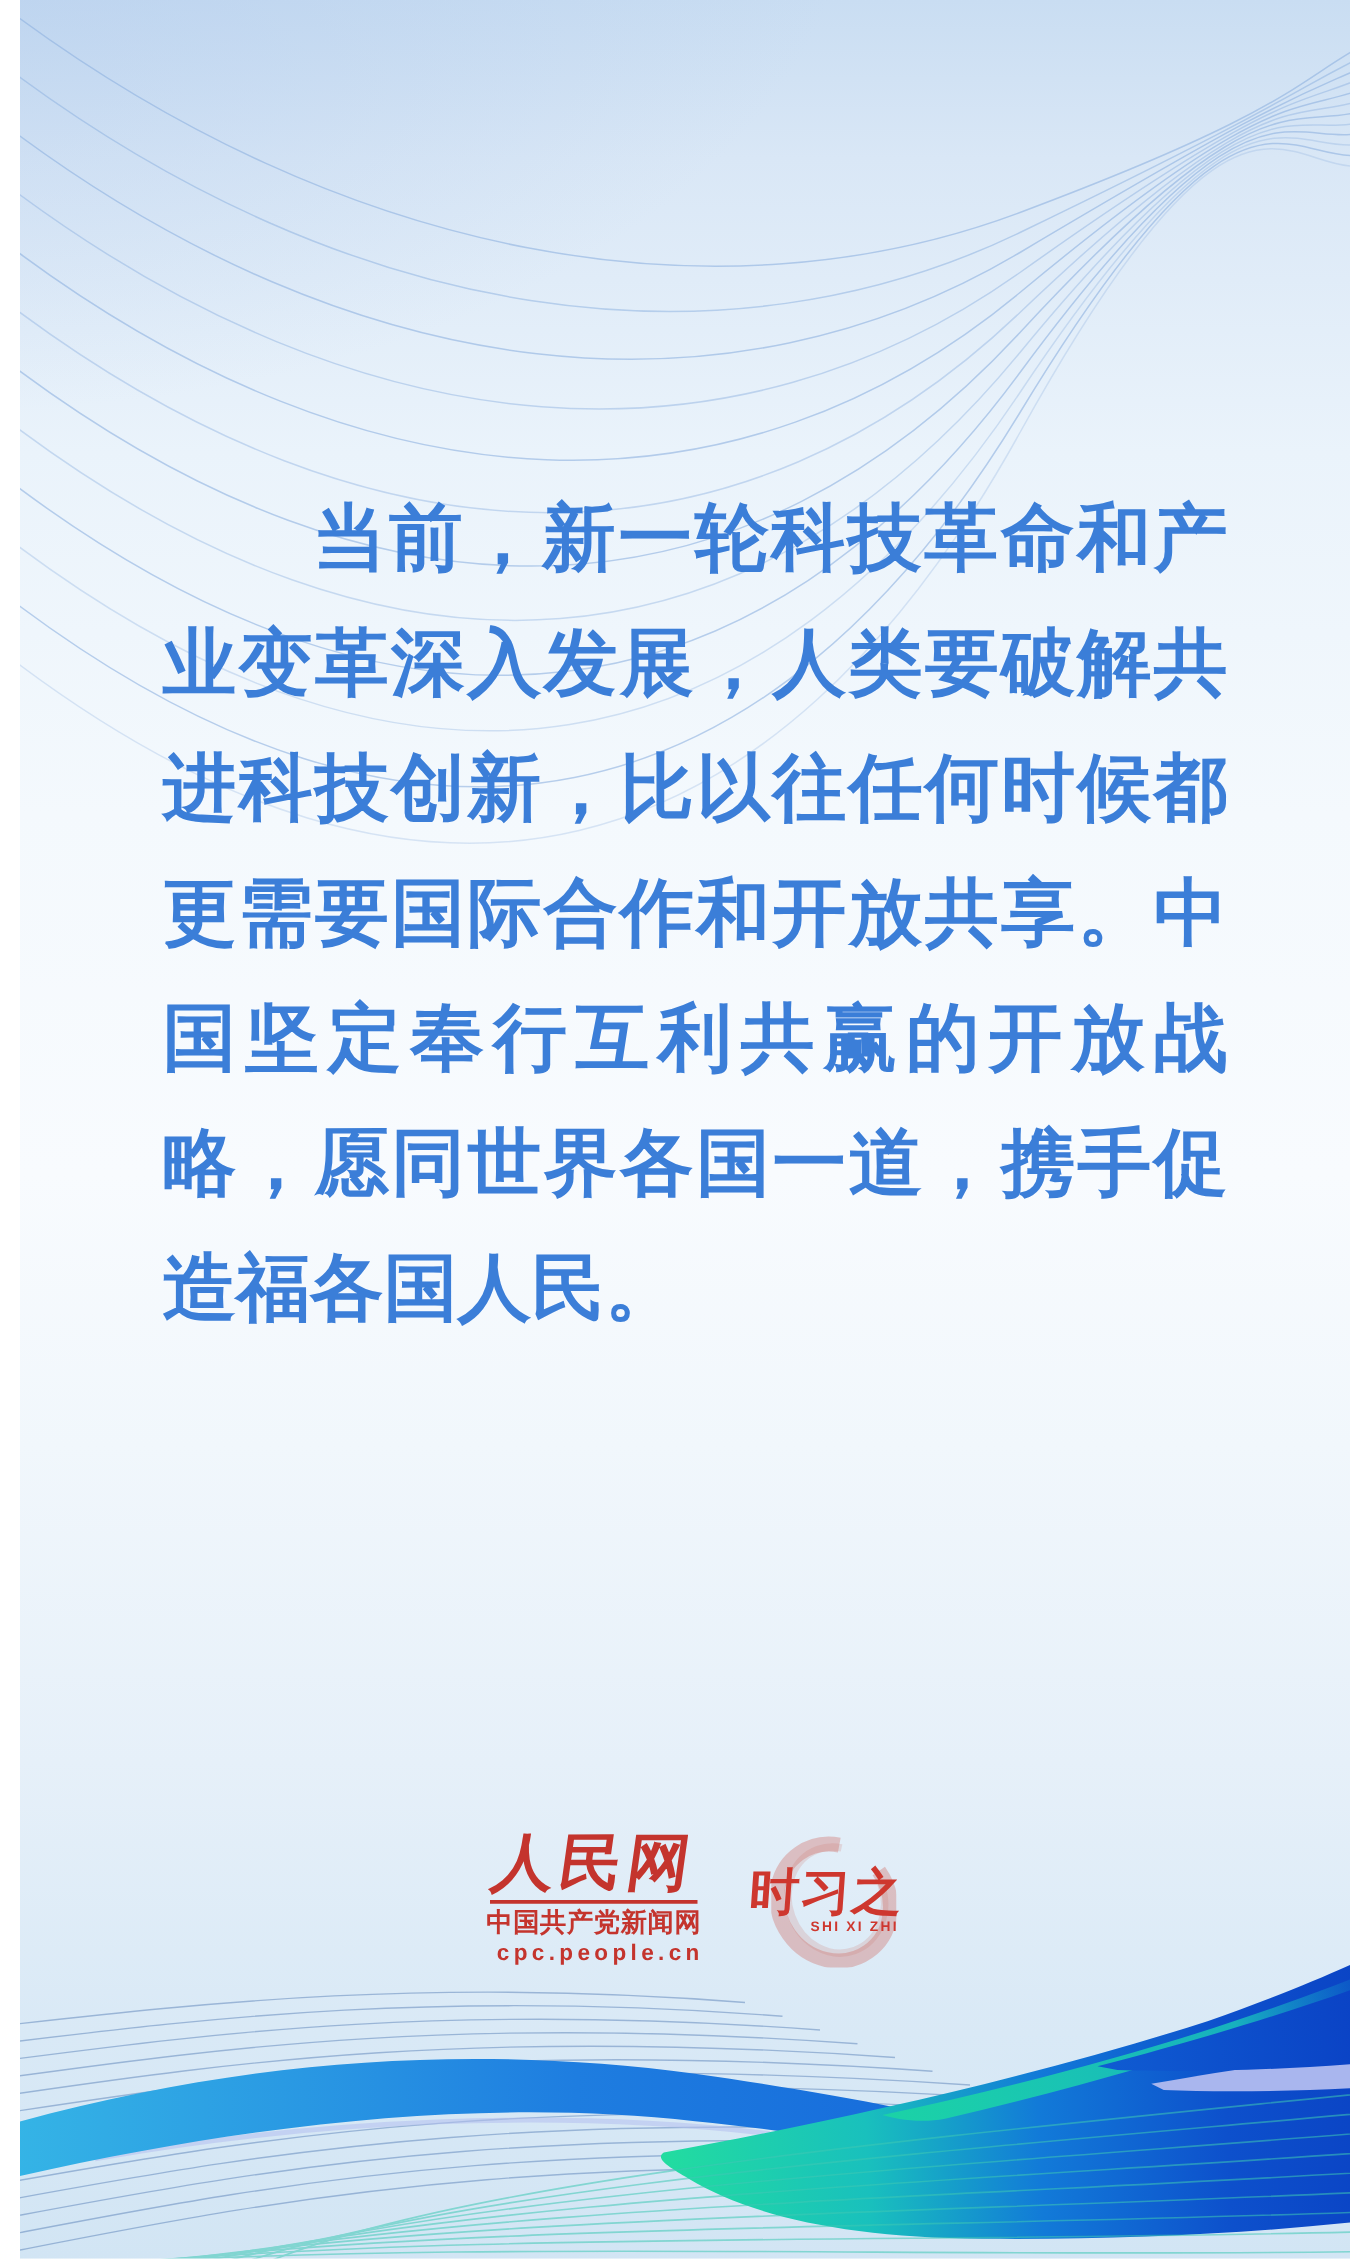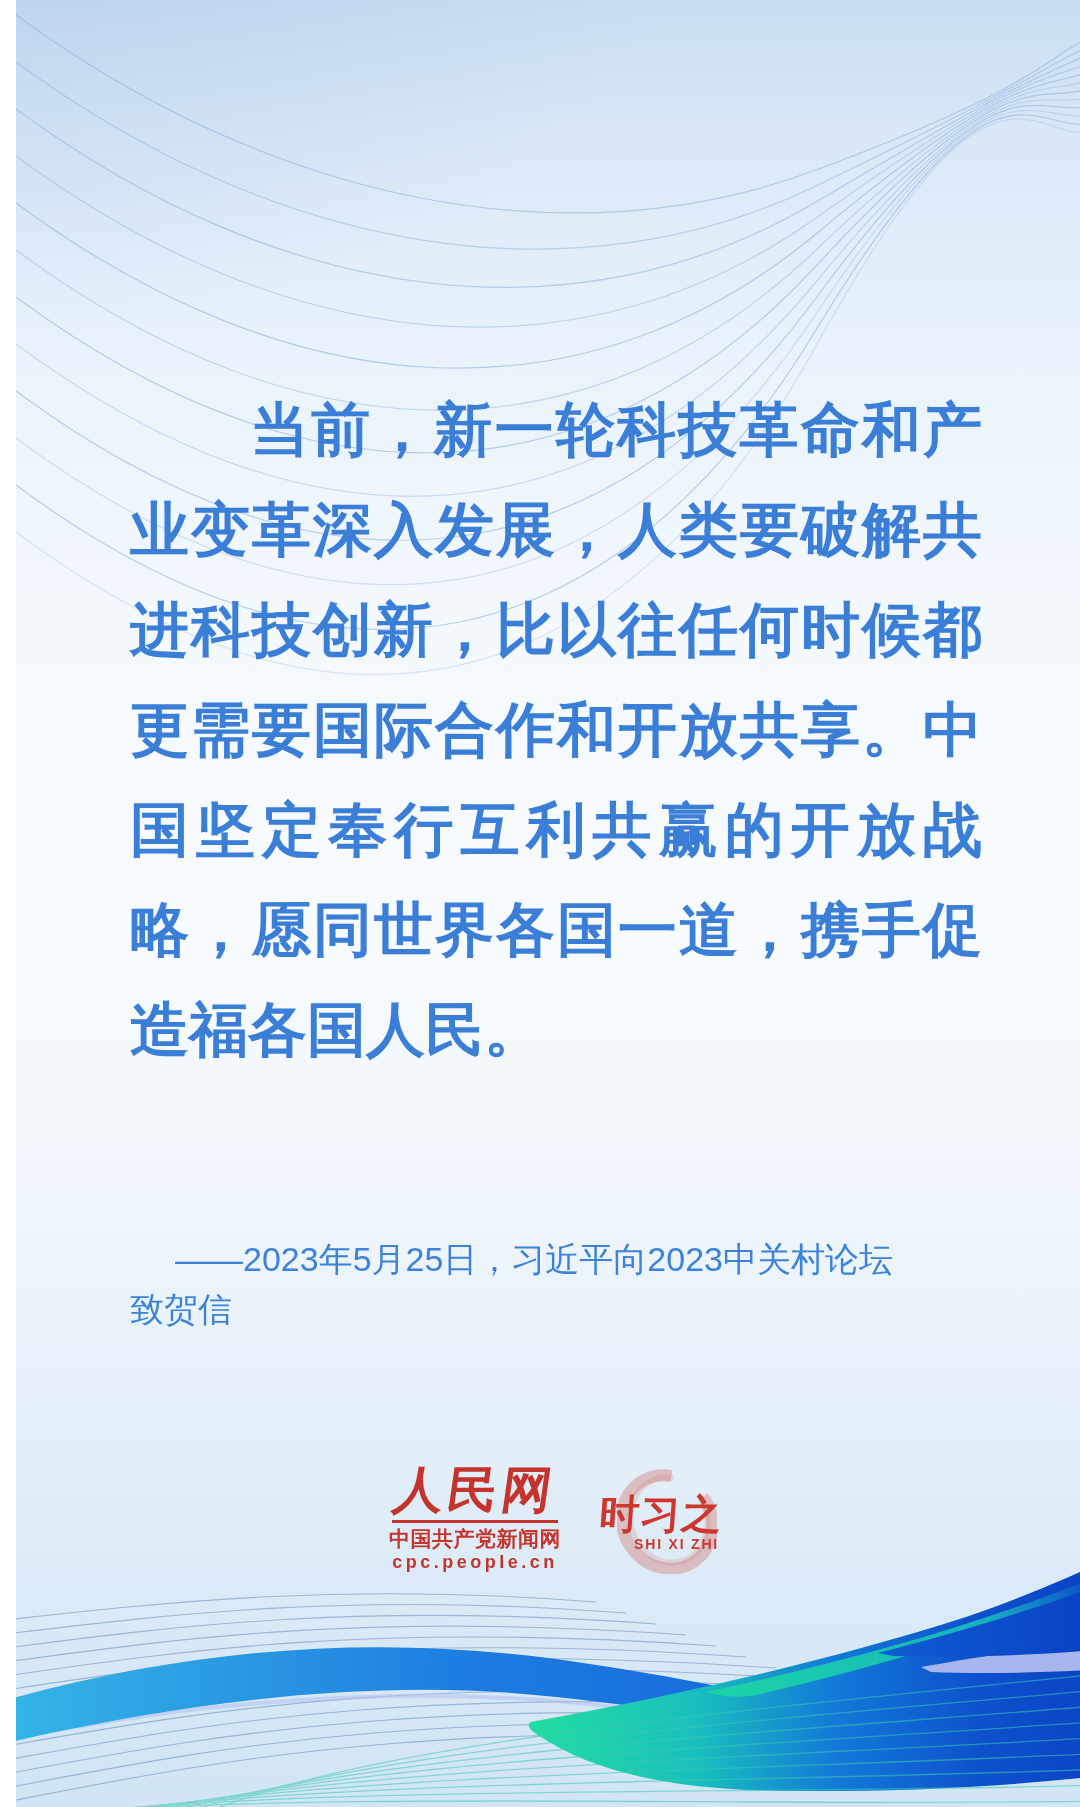--- a/index.html
+++ b/index.html
@@ -52,31 +52,31 @@
   }
   .pd-logo{width:176px;text-align:center;color:#c4342d;}
   .pd-script{
     display:inline-block;
     font-family:"DejaVu Serif","Liberation Serif",serif;
     font-weight:700;font-size:50px;line-height:56px;letter-spacing:4px;
     transform:skewX(-8deg);
   }
   .pd-rule{width:166px;height:3px;background:#c4342d;margin:2px auto 3px auto;}
   .pd-site{font-weight:700;font-size:21px;line-height:25px;letter-spacing:.5px;white-space:nowrap;}
-  .pd-domain{font-weight:700;font-size:18px;line-height:23px;letter-spacing:3.5px;white-space:nowrap;}
+  .pd-domain{font-weight:700;font-size:18px;line-height:23px;letter-spacing:3.5px;white-space:nowrap;text-align:right;}
   .sxz-logo{position:relative;width:128px;height:116px;color:#ce372e;}
   .sxz-ring{position:absolute;left:20px;top:6px;}
   .sxz-name{
     position:relative;margin-top:30px;text-align:center;
     font-weight:800;font-size:40px;line-height:44px;letter-spacing:1px;
     transform:skewX(-4deg);
   }
   .sxz-sub{
     position:absolute;right:6px;top:74px;
-    font-weight:700;font-size:14px;letter-spacing:1.8px;
+    font-weight:700;font-size:11px;letter-spacing:1.8px;
   }
 </style>
 </head>
 <body>
 
 <div class="poster">
 
   <svg class="top-waves" width="1080" height="800" viewBox="0 0 1080 800" fill="none">
     <g stroke="#8fb2e0" stroke-width="1.2" opacity="0.6">
       <path d="M -12 6 C 260 210, 560 260, 800 170 S 1020 60, 1095 26"></path>
@@ -97,24 +97,20 @@
   <div class="quote">
     <div class="qline first">当前，新一轮科技革命和产</div>
     <div class="qline">业变革深入发展，人类要破解共</div>
     <div class="qline">进科技创新，比以往任何时候都</div>
     <div class="qline">更需要国际合作和开放共享。中</div>
     <div class="qline">国坚定奉行互利共赢的开放战</div>
     <div class="qline">略，愿同世界各国一道，携手促</div>
     <div class="qline last">造福各国人民。</div>
   </div>
 
-  <div class="attribution">
-    <div class="aline first">——2023年5月25日，习近平向2023中关村论坛</div>
-    <div class="aline">致贺信</div>
-  </div>
 
   <div class="logo-row">
     <div class="pd-logo">
       <span class="pd-script">人民网</span>
       <div class="pd-rule"></div>
       <div class="pd-site">中国共产党新闻网</div>
       <div class="pd-domain">cpc.people.cn</div>
     </div>
     <div class="sxz-logo">
       <svg class="sxz-ring" width="100" height="106" viewBox="0 0 100 106" fill="none">

